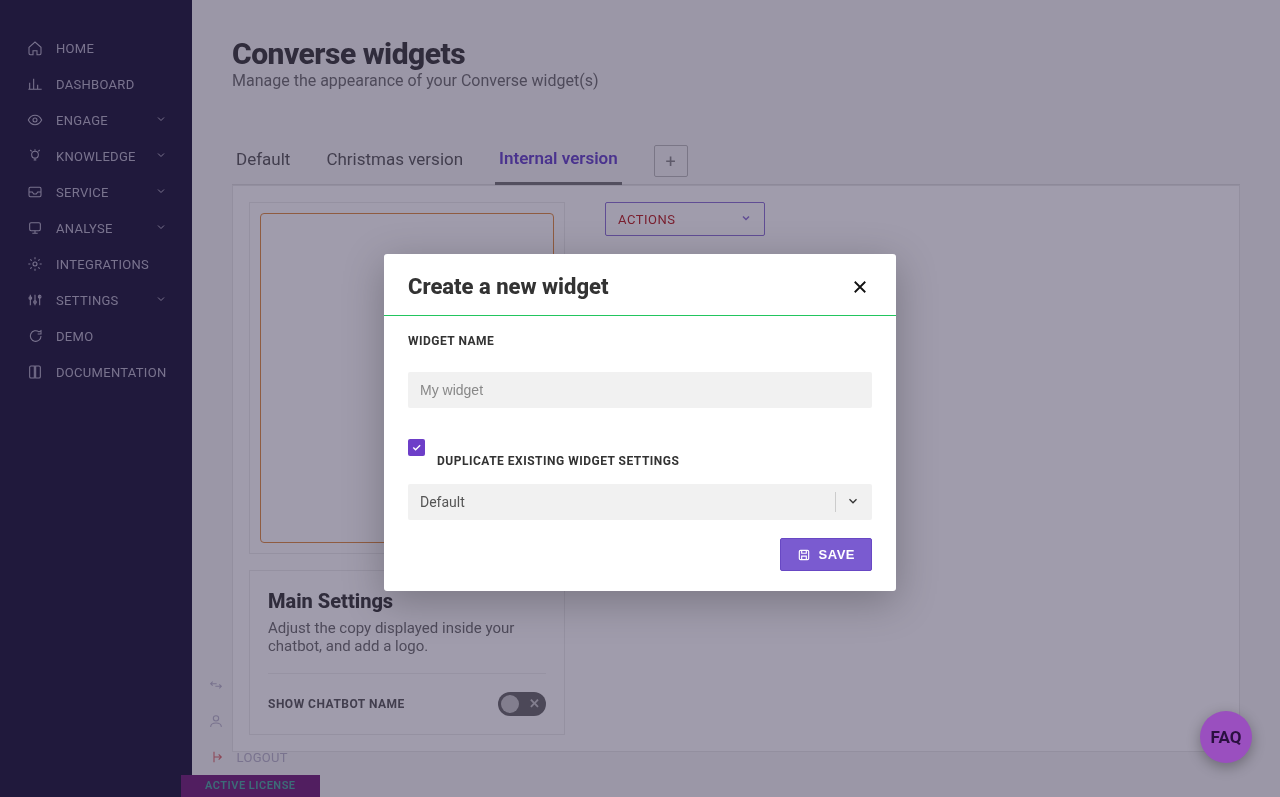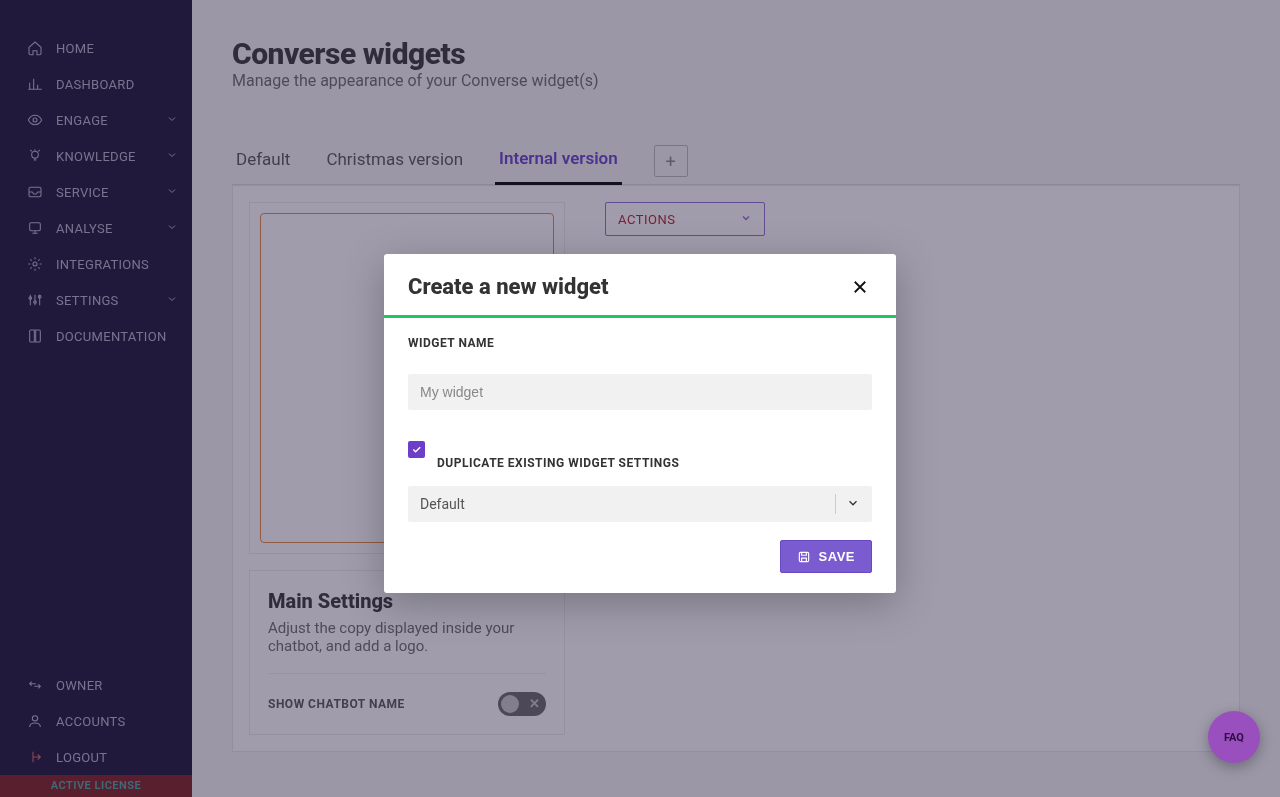--- a/index.html
+++ b/index.html
@@ -1,37 +1,37 @@
 <!DOCTYPE html>
 <html><head>
 <meta charset="utf-8">
 <style>
 * { box-sizing: border-box; margin: 0; padding: 0; }
 body { font-family: -apple-system, BlinkMacSystemFont, "Segoe UI", Roboto, Helvetica, Arial, sans-serif; background:#f6f6f6; width:1280px; height:797px; overflow:hidden; position:relative; color:#333; }
 
 
-.sidebar { position:absolute; left:0; top:0; bottom:0; width:192px; background:#171133; color:#b8b4c9; display:flex; flex-direction:column; }
+.sidebar { position:absolute; left:0; top:0; bottom:0; width:192px; background:#171133; color:#b8b4c9; display:flex; }
 .nav-top { padding-top:30px; }
 .nav-item { display:flex; align-items:center; height:36px; padding:0 14px 0 26px; font-size:13px; letter-spacing:.3px; cursor:pointer; }
 .nav-item .icon { width:18px; height:18px; margin-right:12px; display:flex; align-items:center; justify-content:center; color:#b8b4c9; }
 .nav-item .icon svg { width:16px; height:16px; stroke:currentColor; fill:none; stroke-width:1.6; }
 .nav-item .chev { margin-left:auto; }
 .nav-item .chev svg { width:12px; height:12px; stroke:#b8b4c9; fill:none; stroke-width:2; }
 .nav-bottom { margin-top:auto; padding-bottom:0; }
-.active-license { text-align:center; height:22px; line-height:22px; font-size:11px; font-weight:600; letter-spacing:.5px; color:#4aa8a0; background:#7f1d1d; }
+.active-license { text-align:center; height:22px; line-height:22px; font-size:11px; font-weight:600; letter-spacing:.5px; color:#4aa8a0; background:#701a75; }
 
 
 .main { position:absolute; left:192px; right:0; top:0; bottom:0; padding:36px 40px; overflow:hidden; }
 .page-title { font-size:30px; font-weight:800; letter-spacing:-.5px; }
 .page-subtitle { font-size:16px; color:#6b6b6b; margin-bottom:48px; }
 
 
 .tabs { display:flex; align-items:center; gap:28px; border-bottom:1px solid #ddd; margin-bottom:0; }
 .tab { padding:10px 4px 14px 4px; font-size:17px; color:#555; cursor:pointer; }
-.tab.active { color:#6340c8; font-weight:600; border-bottom:3px solid #000000; margin-bottom:-1px;text-align:right; }
+.tab.active { color:#6340c8; font-weight:600; border-bottom:3px solid #737373; margin-bottom:-1px;text-align:right; }
 .add-tab { width:34px; height:32px; border:1px solid #bbb; display:flex; align-items:center; justify-content:center; color:#888; font-size:18px; margin-left:4px; cursor:pointer; border-radius:2px; }
 
 
 .content-wrap { background:#fff; border:1px solid #e8e8e8; padding:16px; display:flex; gap:20px; margin-top:0;}
 .side-tabs { width:196px; }
 .side-tab { padding:10px 16px; font-size:12px; letter-spacing:.5px; color:#555; cursor:pointer; }
 .side-tab.active { background:#a99fb5; color:#222; border-radius:3px; }
 .preview { width:316px; border:1px solid #ececec; padding:10px; }
 .preview-inner { border:1px solid #e08a3c; height:330px; border-radius:4px; }
 .actions-box { margin-left:20px; }
@@ -47,42 +47,42 @@
 .toggle-row .label { font-size:12px; font-weight:700; letter-spacing:.5px; color:#555; }
 .toggle { margin-left:auto; width:48px; height:24px; background:#666; border-radius:12px; position:relative; }
 .toggle .knob { position:absolute; left:3px; top:3px; width:18px; height:18px; border-radius:50%; background:#c9c9c9; }
 .toggle .x { position:absolute; right:6px; top:4px; color:#c9c9c9; font-size:13px; font-weight:700; }
 
 
 .overlay { position:absolute; inset:0; background:rgba(45,35,70,0.45); }
 
 
 .modal { position:absolute; left:384px; top:254px; width:512px; background:#fff; border-radius:3px; box-shadow:0 10px 40px rgba(0,0,0,.25); }
-.modal-header { display:flex; align-items:center; padding:20px 24px 16px 24px; border-bottom:3px solid #22c55e; }
+.modal-header { display:flex; align-items:center; padding:20px 24px 16px 24px; border-bottom:1px solid #22c55e; }
 .modal-title { font-size:22px; font-weight:800; }
 .modal-close { margin-left:auto; cursor:pointer; width:24px; height:24px; display:flex; align-items:center; justify-content:center; }
 .modal-close svg { width:18px; height:18px; stroke:#111; stroke-width:2.4; }
 .modal-body { padding:18px 24px 20px 24px; }
 .field-label { font-size:12px; font-weight:700; letter-spacing:.5px; color:#333; margin-bottom:24px; }
 .text-input { width:100%; height:36px; border:none; background:#f1f1f1; padding:0 12px; font-size:14px; color:#333; border-radius:2px; outline:none; }
 .text-input::placeholder { color:#888; }
 .check-row { display:flex; align-items:center; gap:12px; margin-top:18px; margin-bottom:16px; }
 .checkbox { width:17px; height:17px; background:#6d3ec8; border-radius:2px; display:flex; align-items:center; justify-content:center; cursor:pointer; }
 .checkbox svg { width:11px; height:11px; stroke:#fff; stroke-width:3; fill:none; }
 .check-row .cl { font-size:12px; font-weight:700; letter-spacing:.5px; color:#333;margin-top:28px; }
 .select { width:100%; height:36px; background:#f1f1f1; display:flex; align-items:center; padding:0 12px; cursor:pointer; border-radius:2px; }
 .select .val { font-size:14px; color:#555; }
 .select .sep { margin-left:auto; width:1px; height:20px; background:#ccc; margin-right:10px; }
 .select .caret svg { width:14px; height:14px; stroke:#333; stroke-width:2.2; fill:none; }
 .modal-footer { display:flex; justify-content:flex-end; margin-top:18px; }
 .save-btn { background:#7a5bd0; color:#fff; border:1px solid #6848c4; padding:8px 16px; font-size:13px; font-weight:700; letter-spacing:.5px; display:flex; align-items:center; gap:8px; cursor:pointer; border-radius:2px; }
 .save-btn svg { width:14px; height:14px; stroke:#fff; fill:none; stroke-width:2; }
 
 
-.fab { position:absolute; right:20px; bottom:34px; width:52px; height:52px; border-radius:50%; background:#9a4fbf; box-shadow:0 4px 14px rgba(0,0,0,.3); display:flex; align-items:center; justify-content:center; color:#2a1040; font-size:11px; font-weight:700; cursor:pointer; }
+.fab { position:absolute; right:28px; bottom:34px; width:52px; height:52px; border-radius:50%; background:#9a4fbf; box-shadow:0 4px 14px rgba(0,0,0,.3); display:flex; align-items:center; justify-content:center; color:#2a1040; font-size:17px; font-weight:700; cursor:pointer; }
 
 .center-col { display:flex; flex-direction:column; }
 
 </style>
 </head>
 <body>
 
 <div class="sidebar">
   <div class="nav-top">
     <div class="nav-item">
@@ -164,20 +164,28 @@
             <path d="M5 4v16M12 4v16M19 4v16"></path>
             <circle cx="5" cy="9" r="2"></circle>
             <circle cx="12" cy="15" r="2"></circle>
             <circle cx="19" cy="7" r="2"></circle>
           </svg>
         </span>
       <span>SETTINGS</span>
       <span class="chev"><svg viewBox="0 0 24 24">
             <path d="M6 9l6 6 6-6"></path>
           </svg></span>
+    </div>
+    <div class="nav-item">
+      <span class="icon">
+          <svg viewBox="0 0 24 24">
+            <path d="M21 12a8 8 0 1 1-3-6.2L21 4v5h-5"></path>
+          </svg>
+        </span>
+      <span>DEMO</span>
     </div>
     <div class="nav-item">
       <span class="icon">
           <svg viewBox="0 0 24 24">
             <path d="M4 5a2 2 0 0 1 2-2h5v18H6a2 2 0 0 1-2-2zM20 5a2 2 0 0 0-2-2h-5v18h5a2 2 0 0 0 2-2z"></path>
           </svg>
         </span>
       <span>DOCUMENTATION</span>
     </div>
   </div>

